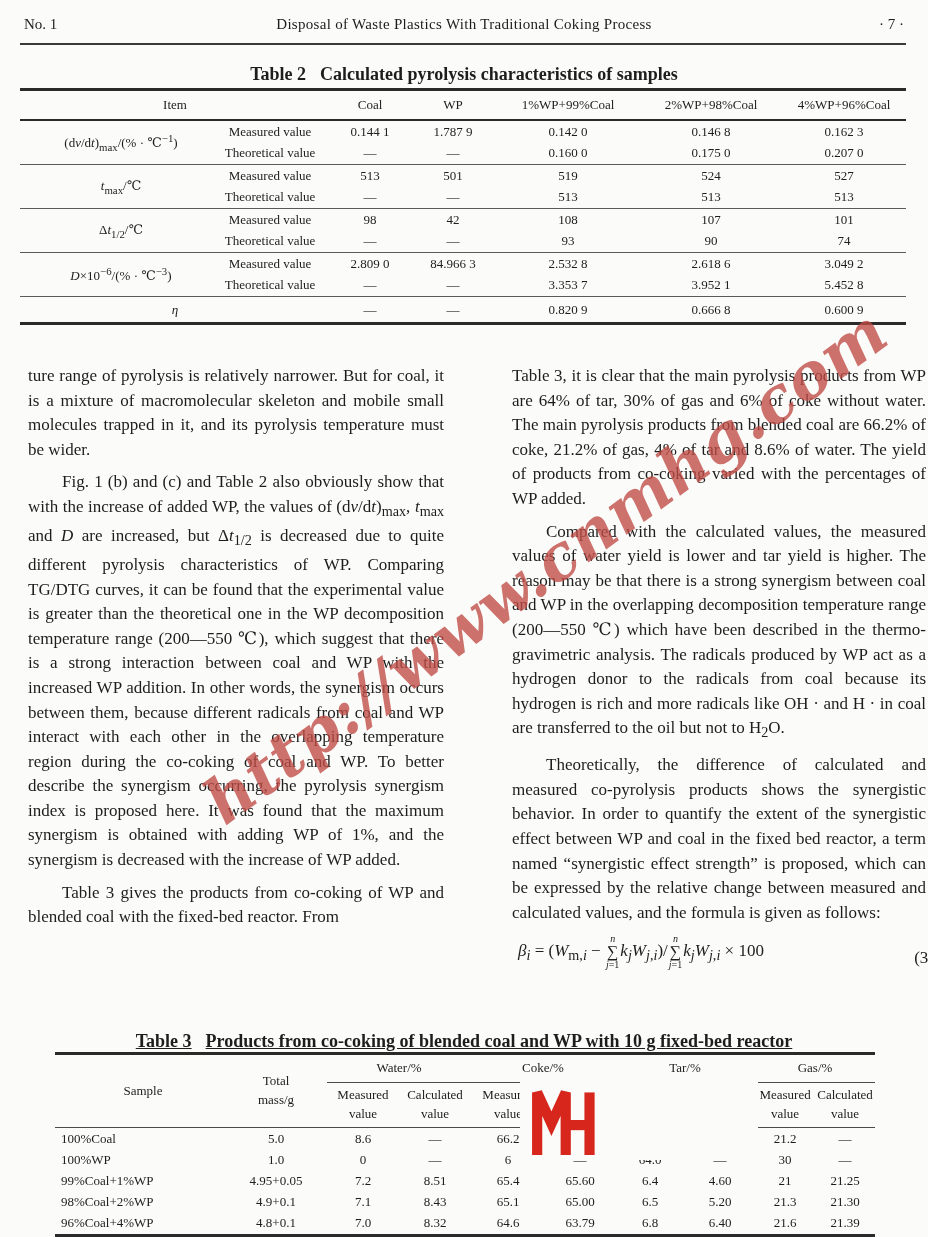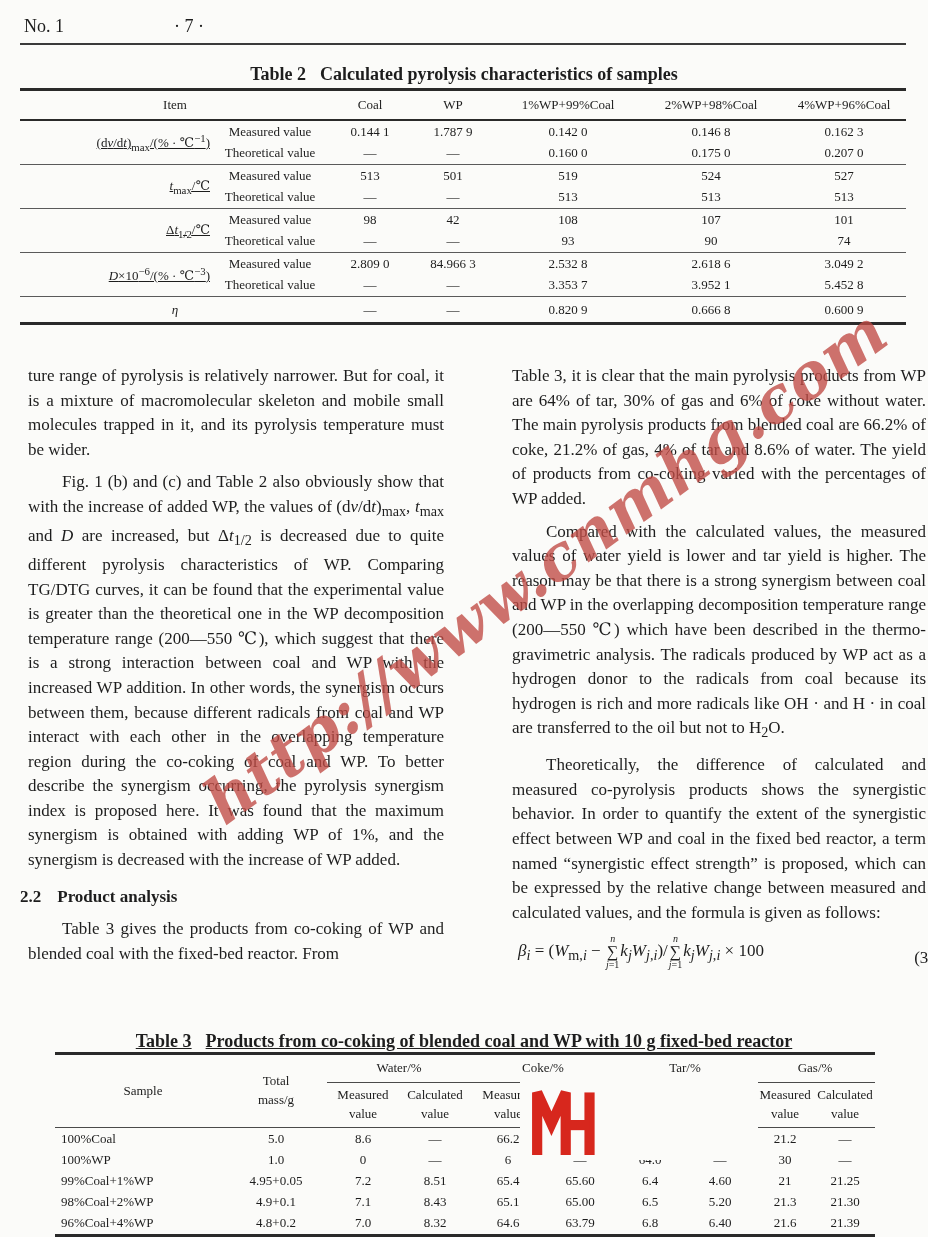--- a/index.html
+++ b/index.html
@@ -5,21 +5,21 @@
   html,body { margin:0; padding:0; }
   .page {
     position:relative; width:928px; height:1237px;
     background:#fbfbf9; color:#1d1d1d;
     font-family:"Liberation Serif","DejaVu Serif",serif;
     overflow:hidden;
   }
   
   .running-head {
     position:absolute; top:16px; left:24px; right:24px;
-    display:flex; align-items:baseline; font-size:18px;
+    display:flex; align-items:baseline; font-size:15px;
   }
   .running-head .rh-left { width:90px; }
   .running-head .rh-center { flex:1; text-align:center; letter-spacing:.3px; }
   .running-head .rh-right { width:90px; text-align:right; }
   .head-rule { position:absolute; top:43px; left:20px; right:22px; border-top:2px solid #3a3a3a; }
 
   
   .tbl-caption { position:absolute; width:100%; text-align:center; font-weight:bold; font-size:18px; }
   .tbl-caption .cap-label { margin-right:14px; }
   .cap2 { top:64px; }
@@ -27,21 +27,21 @@
 
   
   table { border-collapse:collapse; }
   .t2 {
     position:absolute; top:88px; left:20px; width:886px;
     font-size:13px; table-layout:fixed;
     border-top:3px solid #2a2a2a; border-bottom:3px solid #2a2a2a;
   }
   .t2 th, .t2 td { padding:0; text-align:center; font-weight:normal; height:21.5px; }
   .t2 thead th { height:28px; border-bottom:2px solid #2a2a2a; }
-  .t2 td.item { text-align:right; padding-left:12px;text-decoration:underline; }
+  .t2 td.item { text-align:center; padding-left:12px; }
   .t2 tr.g td { border-top:1px solid #5a5a5a; }
   .t2 td.eta { height:25px; }
 
   
   .col { position:absolute; top:356px; width:432px; font-size:17px; line-height:24.6px; text-align:justify; }
   .col-left { left:20px; }
   .col-right { left:504px; width:430px; }
   .col p { margin:8px; }
   .col p.indent { text-indent:2em; }
   .section-heading { margin:12px 0 7px 0; font-size:17px; font-weight:bold; }
@@ -90,20 +90,21 @@
   .logo-underline { border-top:3px solid #cf2a1e; margin:2px 0 3px 0; width:140px; }
   .logo-en { font-family:"DejaVu Sans","Liberation Sans",sans-serif; font-size:20px; color:#4d4d4d; letter-spacing:7px; }
 </style>
 </head>
 <body>
 
 <div class="page">
 
   <div class="running-head">
     <span class="rh-left">No. 1</span>
+    <span class="rh-center">Disposal of Waste Plastics With Traditional Coking Process</span>
     <span class="rh-right">· 7 ·</span>
   </div>
   <div class="head-rule"></div>
 
   <div class="tbl-caption cap2">
     <span class="cap-label">Table 2</span><span>Calculated pyrolysis characteristics of samples</span>
   </div>
 
   <table class="t2">
     <colgroup>
@@ -201,23 +202,20 @@
         <td>0.820 9</td>
         <td>0.666 8</td>
         <td>0.600 9</td>
       </tr>
     </tbody>
   </table>
 
   <div class="col col-left">
     <p>ture range of pyrolysis is relatively narrower. But for coal, it is a mixture of macromolecular skeleton and mobile small molecules trapped in it, and its pyrolysis temperature must be wider.</p>
     <p class="indent">Fig. 1 (b) and (c) and Table 2 also obviously show that with the increase of added WP, the values of (d<i>v</i>/d<i>t</i>)<sub>max</sub>, <i>t</i><sub>max</sub> and <i>D</i> are increased, but Δ<i>t</i><sub>1/2</sub> is decreased due to quite different pyrolysis characteristics of WP. Comparing TG/DTG curves, it can be found that the experimental value is greater than the theoretical one in the WP decomposition temperature range (200—550 ℃), which suggest that there is a strong interaction between coal and WP with the increased WP addition. In other words, the synergism occurs between them, because different radicals from coal and WP interact with each other in the overlapping temperature region during the co-coking of coal and WP. To better describe the synergism occurring, the pyrolysis synergism index is proposed here. It was found that the maximum synergism is obtained with adding WP of 1%, and the synergism is decreased with the increase of WP added.</p>
-    <div class="section-heading">
-      <span class="h-num">2.2</span><span>Product analysis</span>
-    </div>
     <p class="indent">Table 3 gives the products from co-coking of WP and blended coal with the fixed-bed reactor. From</p>
   </div>
 
   <div class="col col-right">
     <p>Table 3, it is clear that the main pyrolysis products from WP are 64% of tar, 30% of gas and 6% of coke without water. The main pyrolysis products from blended coal are 66.2% of coke, 21.2% of gas, 4% of tar and 8.6% of water. The yield of products from co-coking varied with the percentages of WP added.</p>
     <p class="indent">Compared with the calculated values, the measured values of water yield is lower and tar yield is higher. The reason may be that there is a strong synergism between coal and WP in the overlapping decomposition temperature range (200—550 ℃) which have been described in the thermo-gravimetric analysis. The radicals produced by WP act as a hydrogen donor to the radicals from coal because its hydrogen is rich and more radicals like OH · and H · in coal are transferred to the oil but not to H<sub>2</sub>O.</p>
     <p class="indent">Theoretically, the difference of calculated and measured co-pyrolysis products shows the synergistic behavior. In order to quantify the extent of the synergistic effect between WP and coal in the fixed bed reactor, a term named “synergistic effect strength” is proposed, which can be expressed by the relative change between measured and calculated values, and the formula is given as follows:</p>
     <div class="formula-line">
       <span class="formula-body">
         <span><i>β</i><sub><i>i</i></sub> = (<i>W</i><sub>m,<i>i</i></sub> − </span><span class="sigma">
@@ -315,21 +313,21 @@
         <td>8.43</td>
         <td>65.1</td>
         <td>65.00</td>
         <td>6.5</td>
         <td>5.20</td>
         <td>21.3</td>
         <td>21.30</td>
       </tr>
       <tr>
         <td class="sample">96%Coal+4%WP</td>
-        <td>4.8+0.2</td>
+        <td>4.8+0.1</td>
         <td>7.0</td>
         <td>8.32</td>
         <td>64.6</td>
         <td>63.79</td>
         <td>6.8</td>
         <td>6.40</td>
         <td>21.6</td>
         <td>21.39</td>
       </tr>
     </tbody>

